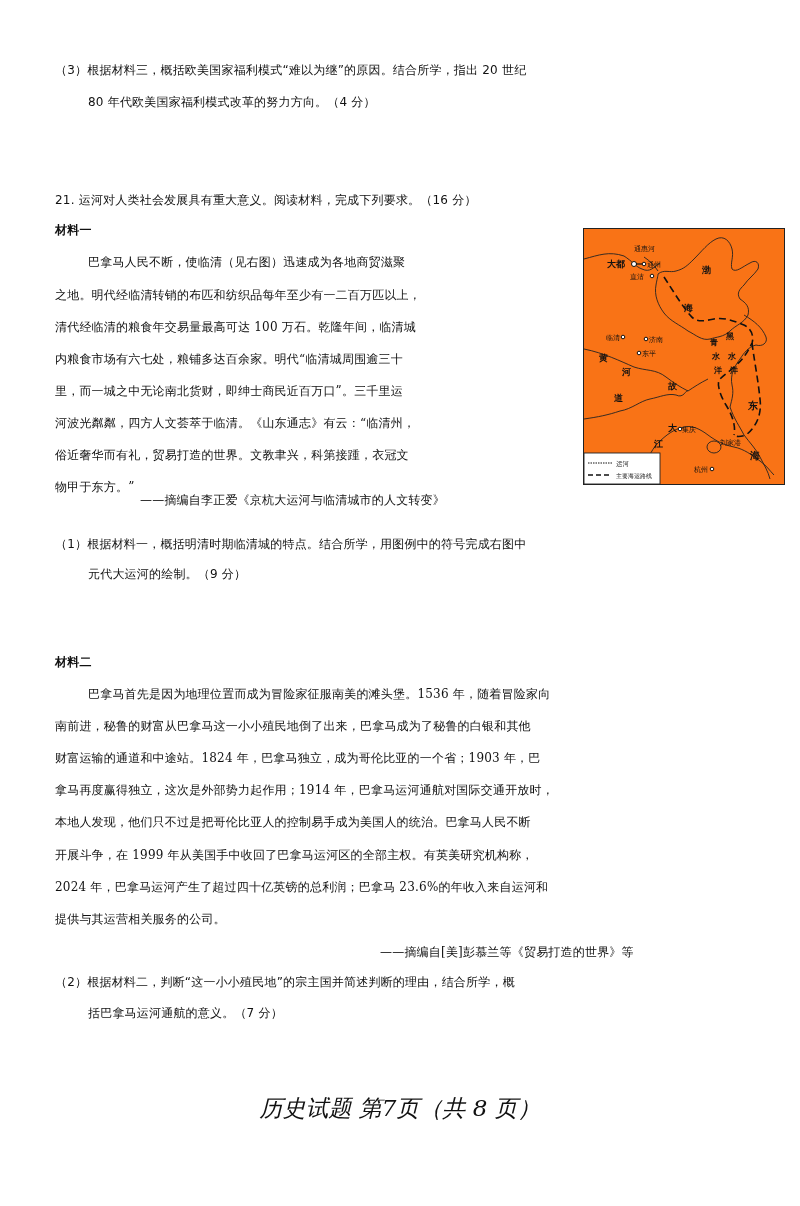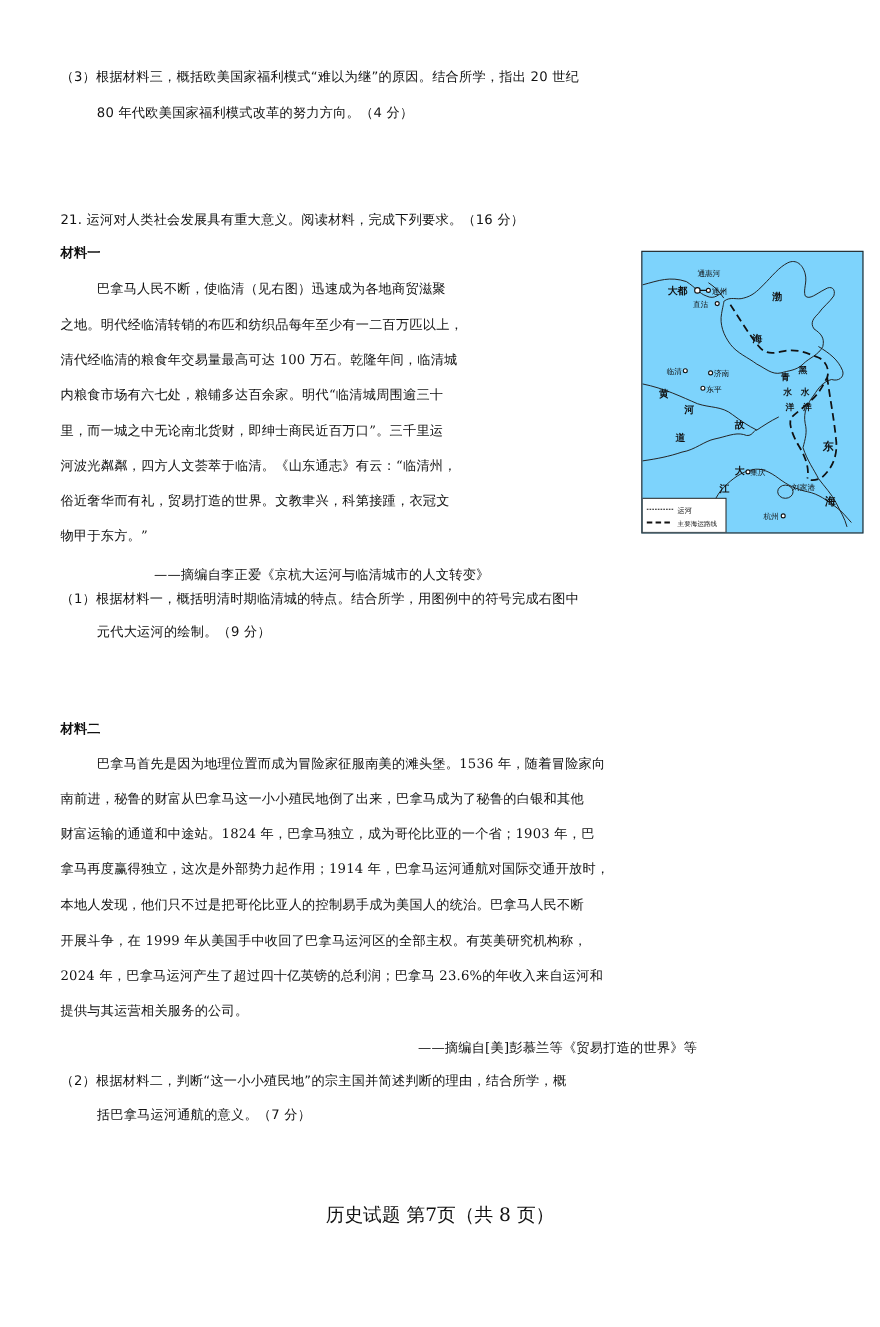--- a/index.html
+++ b/index.html
@@ -4,44 +4,44 @@
 <style>
   html, body { margin: 0; padding: 0; background: #ffffff; }
   body {
     width: 800px; height: 1206px; position: relative; overflow: hidden;
     font-family: "DejaVu Serif", serif; color: #111;
   }
   .line { position: absolute; font-size: 12px; line-height: 24px; white-space: nowrap; letter-spacing: 0.2px; }
   .sans { font-family: "DejaVu Sans", sans-serif; }
   .bold { font-weight: bold; font-family: "DejaVu Sans", sans-serif; }
   .indent { left: 88px; }
-  .map { position: absolute; left: 583px; top: 228px; width: 200px; height: 255px; border: 1px solid #222; background: #7dd3fc; }
+  .map { position: absolute; left: 583px; top: 228px; width: 200px; height: 255px; border: 1px solid #222; background: #f97316; }
   .map svg { width: 100%; height: 100%; display: block; }
-  .footer { position: absolute; top: 1093px; left: 0; width: 800px; text-align: center; font-size: 17px; }
+  .footer { position: absolute; top: 1093px; left: 0; width: 800px; text-align: center; font-size: 23px; font-style: italic; }
 </style>
 </head>
 <body>
 
 <div class="line sans" style="left:55px; top:58px;">（3）根据材料三，概括欧美国家福利模式“难以为继”的原因。结合所学，指出 20 世纪</div>
 <div class="line sans indent" style="top:90px;">80 年代欧美国家福利模式改革的努力方向。（4 分）</div>
 
 <div class="line sans" style="left:55px; top:188px;">21. 运河对人类社会发展具有重大意义。阅读材料，完成下列要求。（16 分）</div>
 <div class="line bold" style="left:55px; top:218px;">材料一</div>
 
 <div>
   <div class="line" style="left:88px; top:250px;">巴拿马人民不断，使临清（见右图）迅速成为各地商贸滋聚</div>
   <div class="line" style="left:55px; top:283px;">之地。明代经临清转销的布匹和纺织品每年至少有一二百万匹以上，</div>
   <div class="line" style="left:55px; top:315px;">清代经临清的粮食年交易量最高可达 100 万石。乾隆年间，临清城</div>
   <div class="line" style="left:55px; top:347px;">内粮食市场有六七处，粮铺多达百余家。明代“临清城周围逾三十</div>
   <div class="line" style="left:55px; top:379px;">里，而一城之中无论南北货财，即绅士商民近百万口”。三千里运</div>
   <div class="line" style="left:55px; top:411px;">河波光粼粼，四方人文荟萃于临清。《山东通志》有云：“临清州，</div>
   <div class="line" style="left:55px; top:443px;">俗近奢华而有礼，贸易打造的世界。文教聿兴，科第接踵，衣冠文</div>
   <div class="line" style="left:55px; top:475px;">物甲于东方。”</div>
 </div>
-<div class="line sans" style="left:140px; top:510px;">——摘编自李正爱《京杭大运河与临清城市的人文转变》</div>
+<div class="line sans" style="left:140px; top:488px;">——摘编自李正爱《京杭大运河与临清城市的人文转变》</div>
 
 <div class="map">
   <svg viewBox="0 0 200 255">
     <g fill="none" stroke="#222" stroke-width="0.9">
 
       <path d="M0,30 C15,26 25,22 40,27 C48,32 52,38 58,40 C66,44 70,38 76,34"></path>
 
       <path d="M74,45 C80,40 86,44 92,42 C100,40 104,36 110,30 C118,22 124,14 132,10 C140,6 146,12 148,20 C150,28 146,34 148,40 C152,44 158,38 166,34 C172,30 176,34 174,40 C170,46 164,50 160,56 C156,60 152,64 156,70 C162,74 166,78 164,86 C160,94 152,96 146,102 C140,108 132,108 126,110 C118,112 112,106 104,102 C96,96 86,92 80,84 C74,76 70,66 72,56 C73,50 74,47 74,45"></path>
 
       <path d="M160,86 C170,92 178,98 182,108 C184,114 178,118 172,116 C164,118 160,124 156,130 C150,138 146,146 148,156 C150,164 148,170 146,178"></path>

